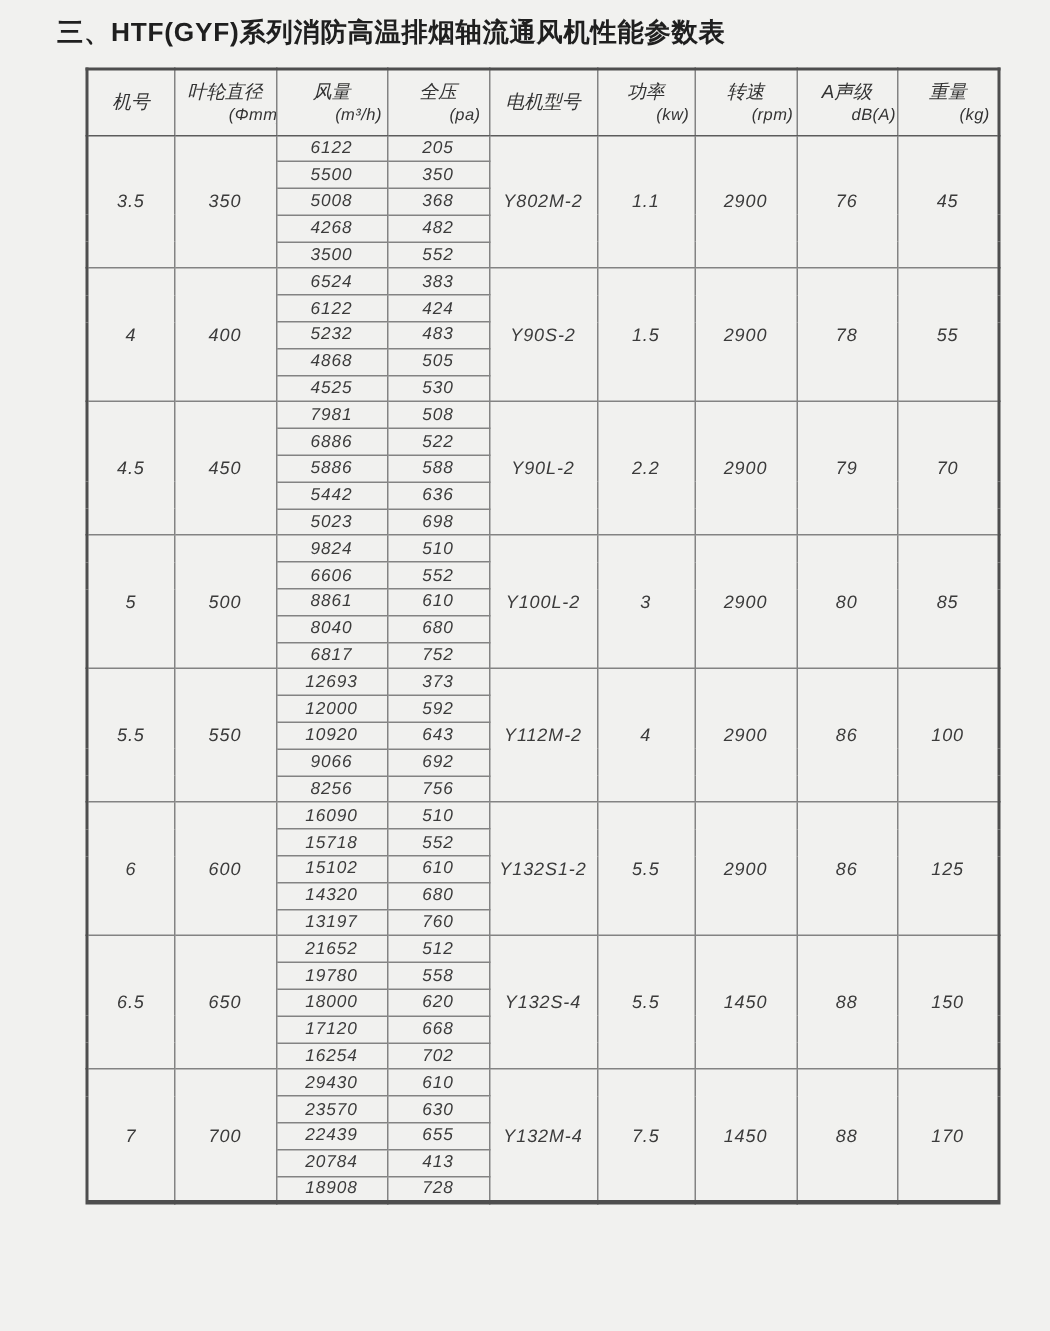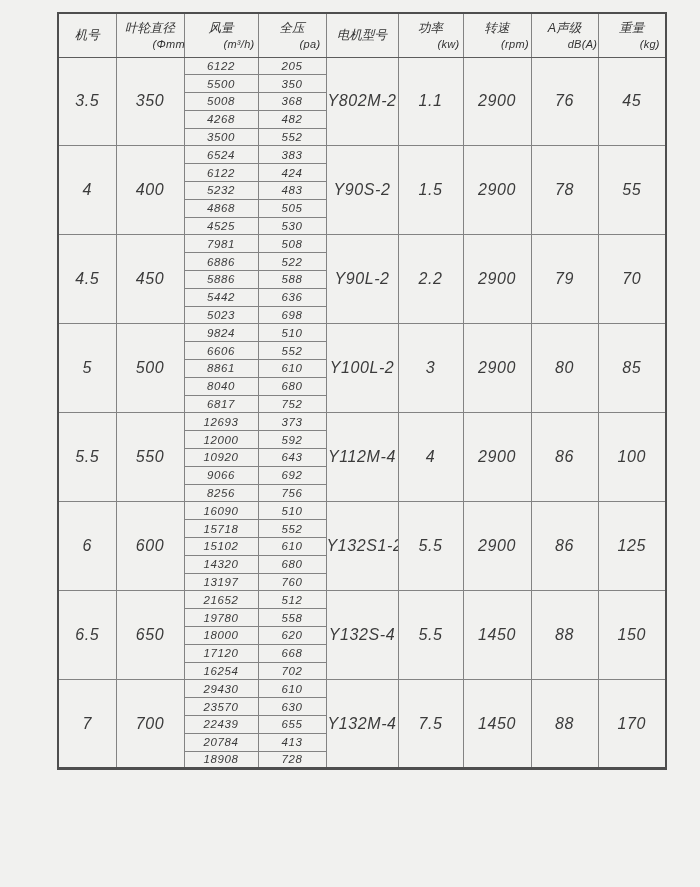--- a/index.html
+++ b/index.html
@@ -57,28 +57,29 @@
     color: #333;
     border-bottom: 1px solid #5c5c5c;
   }
   .hdr-unit { font-size: 11px; margin-top: 1px; letter-spacing: 0.3px; padding-left: 36px; }
   .hdr-unit:empty { display: none; }
   table.perf td {
     height: 17.8px;
     font-size: 11.5px;
     letter-spacing: 0.6px;
   }
-  table.perf td.merged { font-size: 16px; }
+  table.perf td.merged { font-size: 12px; }
   table.perf tr.block-start td { border-top: 1px solid #606060; }
 </style>
 </head>
 <body>
 
 <div class="page">
 
+  <h1 class="doc-title">三、HTF(GYF)系列消防高温排烟轴流通风机性能参数表</h1>
 
 
   <table class="perf">
     <colgroup>
       <col style="width:58px">
         <col style="width:68px">
         <col style="width:74px">
       <col style="width:68px">
         <col style="width:72px">
         <col style="width:65px">
@@ -233,21 +234,21 @@
         </tr>
         <tr>
           <td>6817</td>
           <td>752</td>
         </tr>
         <tr class="block-start">
           <td rowspan="5" class="merged">5.5</td>
           <td rowspan="5" class="merged">550</td>
           <td>12693</td>
           <td>373</td>
-          <td rowspan="5" class="merged">Y112M-4</td>
+          <td rowspan="5" class="merged">Y112M-2</td>
           <td rowspan="5" class="merged">4</td>
           <td rowspan="5" class="merged">2900</td>
           <td rowspan="5" class="merged">86</td>
           <td rowspan="5" class="merged">100</td>
         </tr>
         <tr>
           <td>12000</td>
           <td>592</td>
         </tr>
         <tr>

